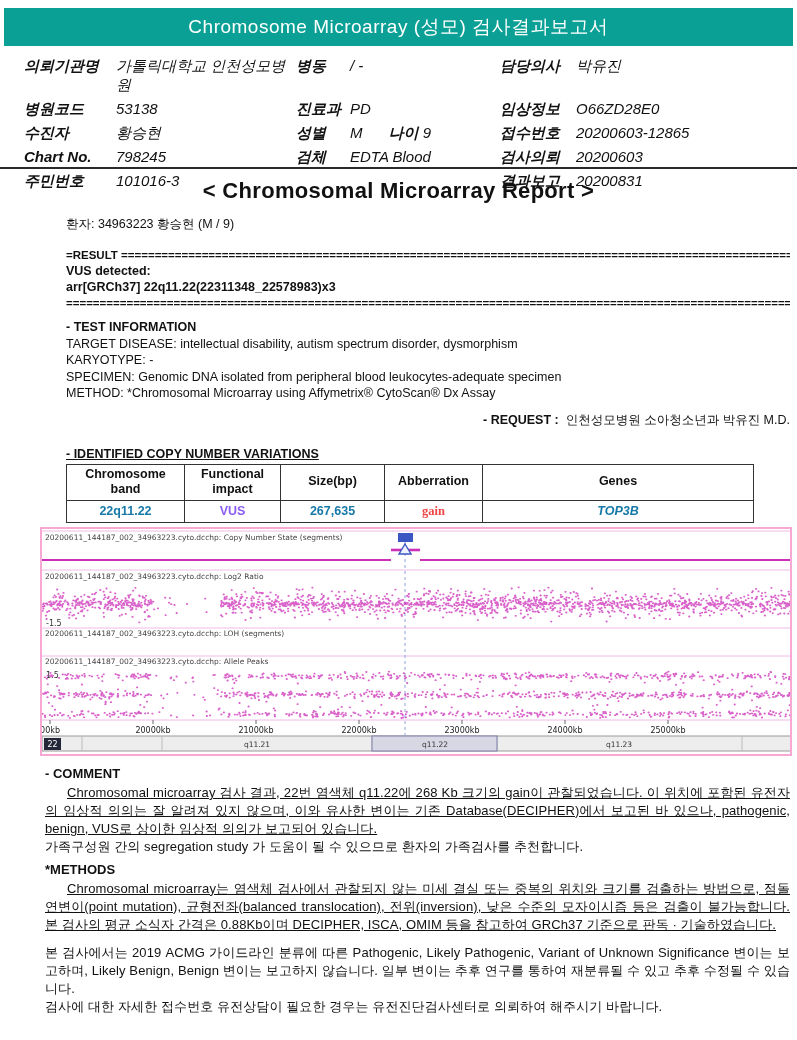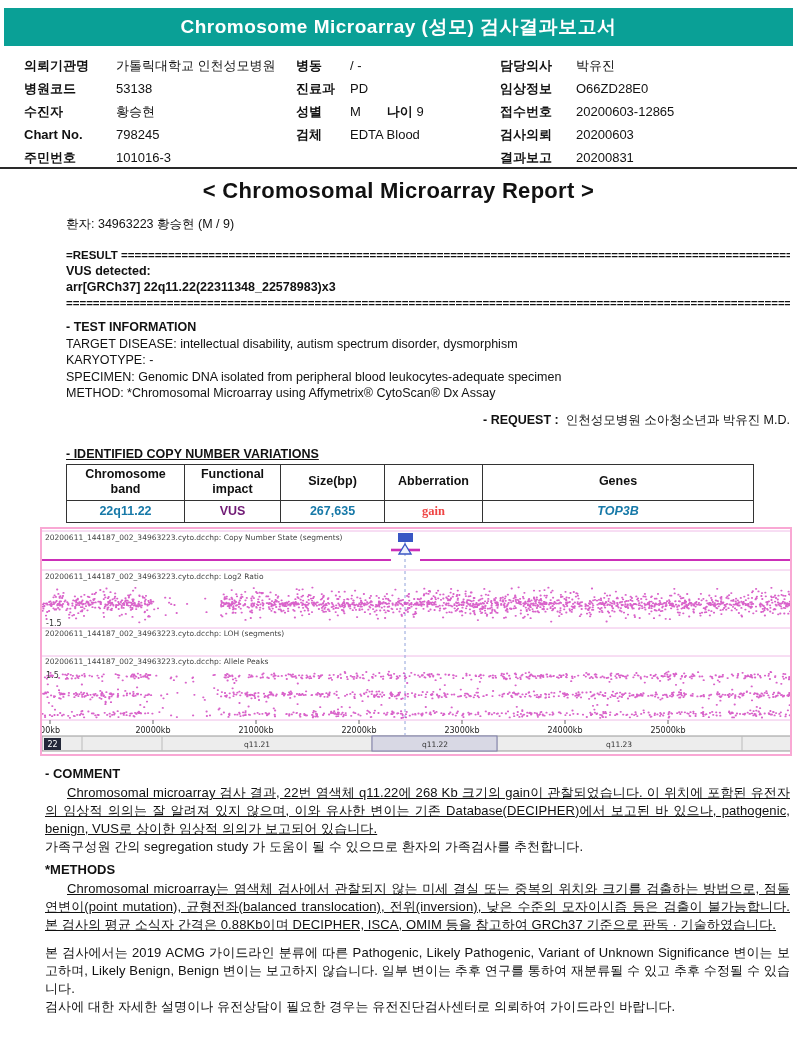--- a/index.html
+++ b/index.html
@@ -2,25 +2,25 @@
 <html><head>
 <meta charset="utf-8">
 <style>
   * { box-sizing: border-box; }
   html,body { margin:0; padding:0; background:#e9e9e9; }
   body { font-family:"Liberation Sans","DejaVu Sans",sans-serif; color:#111; }
   .page { position:relative; width:797px; height:1040px; background:#ffffff; overflow:hidden; margin:0 auto; }
 
   .banner { position:absolute; left:4px; right:4px; top:8px; height:38px; background:#0aa096;
             display:flex; align-items:center; justify-content:center; }
-  .banner span { color:#fff; font-weight:bold; font-size:19px; letter-spacing:.5px; }
+  .banner span { color:#fff; font-weight:normal; font-size:19px; letter-spacing:.5px; }
 
   .info { position:absolute; left:24px; right:8px; top:54px; }
   .info-row { display:grid; grid-template-columns:92px 180px 54px 150px 76px 1fr;
-              align-items:baseline; padding:2.5px 0; font-size:13px; }
+              align-items:baseline; padding:2.5px 0; font-size:15px;font-style:italic; }
   .lab { font-weight:bold; }
   .val { font-weight:normal; }
   .age-gap { display:inline-block; width:26px; }
 
   .rule { position:absolute; left:0; right:0; top:167px; height:2px; background:#2a2a2a; }
 
   .rtitle { position:absolute; top:178px; left:0; width:100%; text-align:center;
             font-size:22px; font-weight:bold; letter-spacing:.3px; }
 
   .content { position:absolute; top:210px; left:40px; right:7px; font-size:12.5px; }
@@ -141,21 +141,21 @@
           <th class="c1">Chromosome band</th>
           <th class="c2">Functional impact</th>
           <th class="c3">Size(bp)</th>
           <th class="c4">Abberration</th>
           <th class="c5">Genes</th>
         </tr>
       </thead>
       <tbody>
         <tr>
           <td class="cnv-val" style="color: rgb(23, 121, 168);">22q11.22</td>
-          <td class="cnv-val" style="color: #701a75;">VUS</td>
+          <td class="cnv-val" style="color: #8b5cf6;">VUS</td>
           <td class="cnv-val" style="color: rgb(23, 121, 168);">267,635</td>
           <td class="cnv-val" style="color: #ef4444; font-family: Liberation Serif, serif;">gain</td>
           <td class="cnv-val genes" style="color: rgb(23, 121, 168);">TOP3B</td>
         </tr>
       </tbody>
     </table>
 
     <div class="plotbox"><svg width="750" height="227">
           <line x1="0" y1="2" x2="750" y2="2" stroke="#f0bce8" stroke-width="1"></line>
           <line x1="0" y1="41" x2="750" y2="41" stroke="#f0bce8" stroke-width="1"></line>
@@ -205,16 +205,16 @@
         </svg></div>
 
     <div class="sec-h">- COMMENT</div>
     <div class="par indent">Chromosomal microarray 검사 결과, 22번 염색체 q11.22에 268 Kb 크기의 gain이 관찰되었습니다. 이 위치에 포함된 유전자의 임상적 의의는 잘 알려져 있지 않으며, 이와 유사한 변이는 기존 Database(DECIPHER)에서 보고된 바 있으나, pathogenic, benign, VUS로 상이한 임상적 의의가 보고되어 있습니다.</div>
     <div class="par">가족구성원 간의 segregation study 가 도움이 될 수 있으므로 환자의 가족검사를 추천합니다.</div>
 
     <div class="sec-h mt6">*METHODS</div>
     <div class="par indent">Chromosomal microarray는 염색체 검사에서 관찰되지 않는 미세 결실 또는 중복의 위치와 크기를 검출하는 방법으로, 점돌연변이(point mutation), 균형전좌(balanced translocation), 전위(inversion), 낮은 수준의 모자이시즘 등은 검출이 불가능합니다. 본 검사의 평균 소식자 간격은 0.88Kb이며 DECIPHER, ISCA, OMIM 등을 참고하여 GRCh37 기준으로 판독 · 기술하였습니다.</div>
 
     <div class="par mt10">본 검사에서는 2019 ACMG 가이드라인 분류에 따른 Pathogenic, Likely Pathogenic, Variant of Unknown Significance 변이는 보고하며, Likely Benign, Benign 변이는 보고하지 않습니다. 일부 변이는 추후 연구를 통하여 재분류될 수 있고 추후 수정될 수 있습니다.</div>
-    <div class="par">검사에 대한 자세한 설명이나 유전상담이 필요한 경우는 유전진단검사센터로 의뢰하여 가이드라인 바랍니다.</div>
+    <div class="par">검사에 대한 자세한 접수번호 유전상담이 필요한 경우는 유전진단검사센터로 의뢰하여 해주시기 바랍니다.</div>
 
   </div>
 </div>
 
 </body></html>

